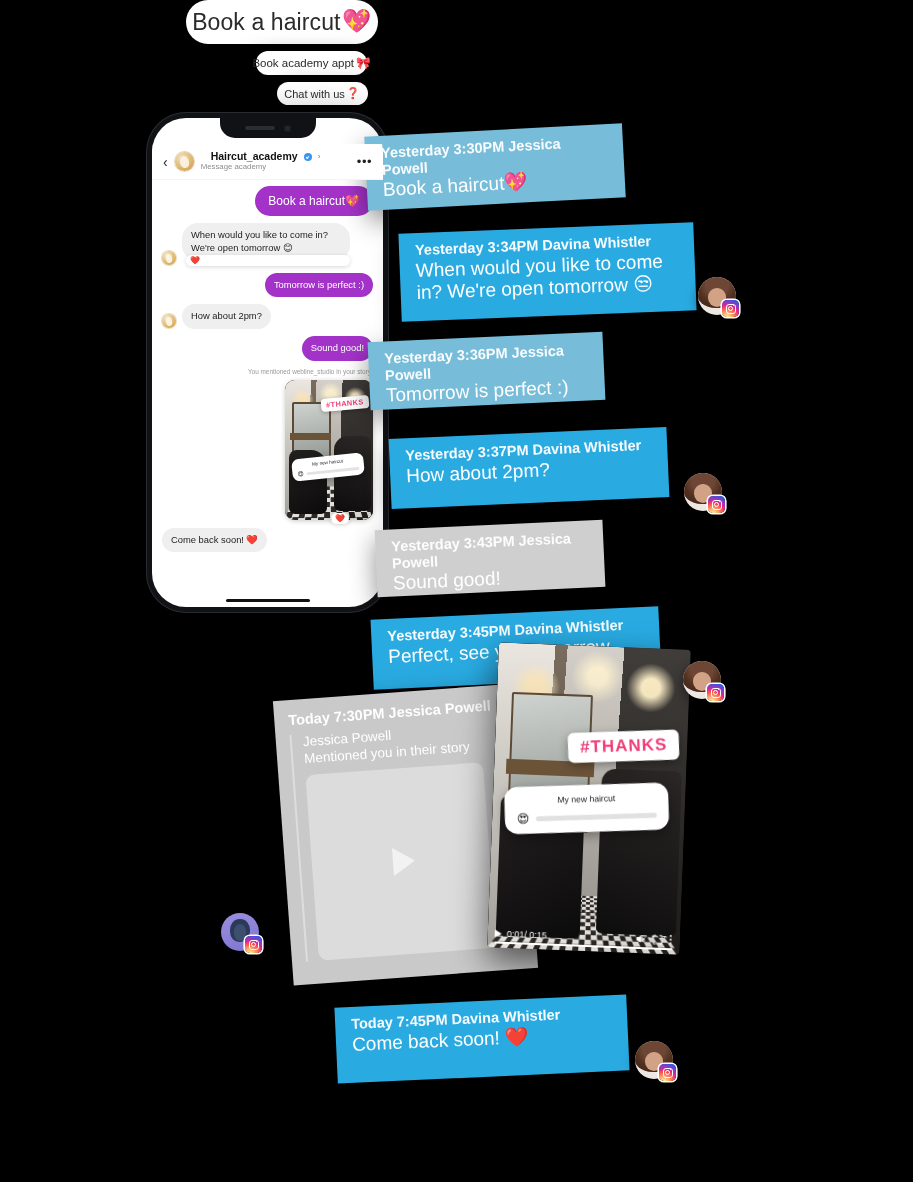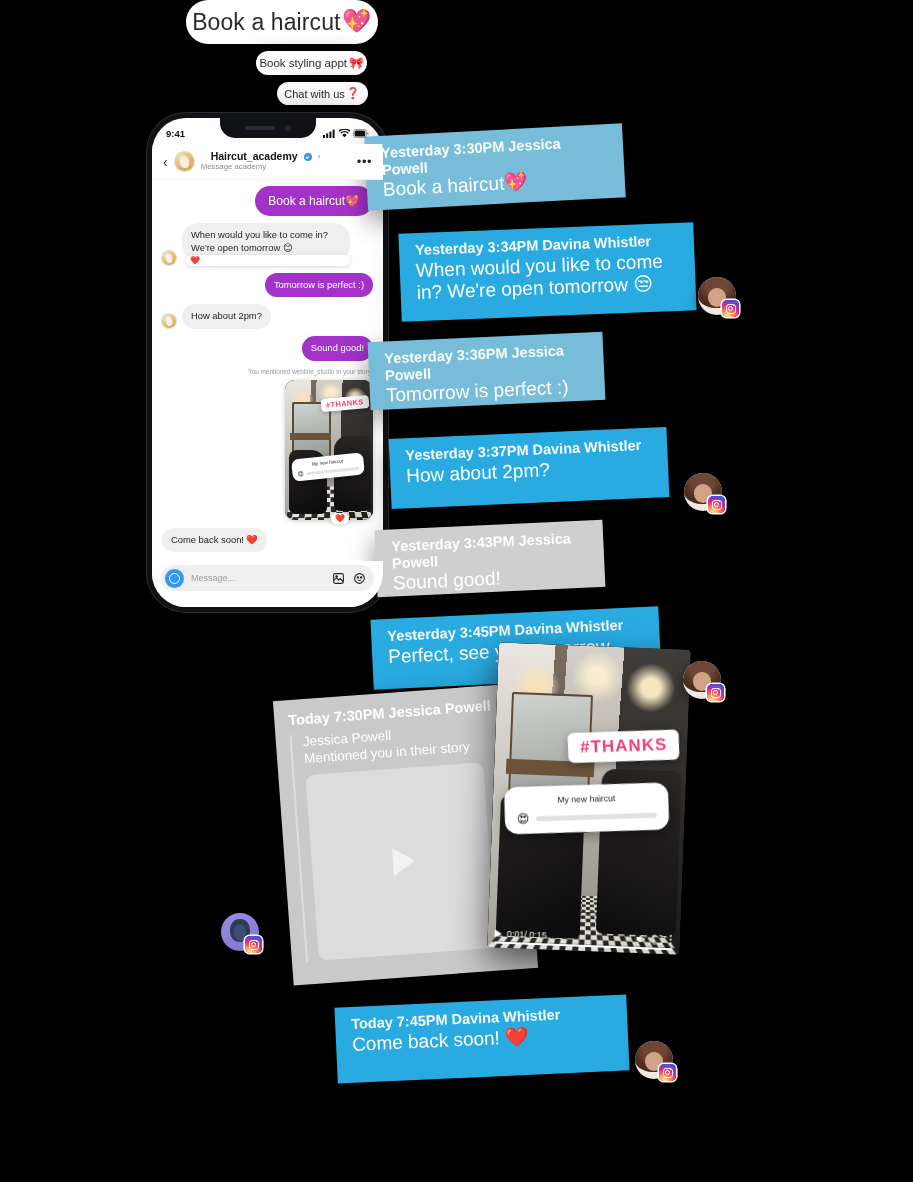--- a/index.html
+++ b/index.html
@@ -265,57 +265,36 @@
 </head>
 <body>
 
 <div class="stage">
 
   <div class="pill" id="pill-1">
     <span>Book a haircut</span>
     <span class="emj">💖</span>
   </div>
   <div class="pill" id="pill-2">
-    <span>Book styling appt</span>
+    <span>Book academy appt</span>
     <span class="emj">🎀</span>
   </div>
   <div class="pill" id="pill-3">
     <span>Chat with us </span>
     <span class="emj">❓</span>
   </div>
 
   <div class="phone">
     <div class="phone-screen">
 
       <div class="notch">
         <span class="spk"></span>
         <span class="cam"></span>
       </div>
 
-      <div class="statusbar">
-        <span>9:41</span>
-        <span class="sb-right">
-          <svg width="13" height="9" viewBox="0 0 13 9">
-            <rect x="0" y="6" width="2" height="3" fill="#111"></rect>
-              <rect x="3.2" y="4.4" width="2" height="4.6" fill="#111"></rect>
-            <rect x="6.4" y="2.6" width="2" height="6.4" fill="#111"></rect>
-              <rect x="9.6" y="0.6" width="2" height="8.4" fill="#111"></rect>
-          </svg>
-          <svg width="11" height="9" viewBox="0 0 11 9">
-            <path d="M5.5 8.3 L3.3 5.9 a3 3 0 0 1 4.4 0 Z" fill="#111"></path>
-            <path d="M1.6 4.2 a5.6 5.6 0 0 1 7.8 0" stroke="#111" stroke-width="1.3" fill="none"></path>
-            <path d="M0 2.2 a8.2 8.2 0 0 1 11 0" stroke="#111" stroke-width="1.3" fill="none"></path>
-          </svg>
-          <svg width="16" height="9" viewBox="0 0 16 9">
-            <rect x="0.4" y="0.4" width="13" height="8.2" rx="2.4" fill="none" stroke="#111" stroke-width="0.9" opacity=".45"></rect>
-            <rect x="1.6" y="1.6" width="10.6" height="5.8" rx="1.5" fill="#111"></rect>
-            <rect x="14.2" y="3.2" width="1.4" height="2.6" rx="0.7" fill="#111" opacity=".45"></rect>
-          </svg>
-        </span>
-      </div>
 
       <div class="chat-header">
         <span class="hdr-back">‹</span>
         <span class="hdr-av"></span>
         <span class="hdr-txt">
           <span class="hdr-name">
             <span>Haircut_academy</span>
             <span class="verified"></span>
             <span class="chev">›</span>
           </span>
@@ -378,39 +357,20 @@
         <div class="story-wrap">
           <span class="react story-like">❤️</span>
         </div>
 
         <div class="row" style="margin-top:4px;">
 
           <div class="bub">Come back soon! ❤️</div>
         </div>
       </div>
 
-      <div class="composer">
-        <div class="composer-bar">
-          <span class="cam-btn">
-              <span class="ring"></span>
-            </span>
-          <span class="ph">Message...</span>
-          <svg class="cicon" viewBox="0 0 24 24" fill="none" stroke="#262626" stroke-width="2">
-            <rect x="3" y="3" width="18" height="18" rx="3"></rect>
-              <path d="M3 16l5-5 4 4 3-3 6 6"></path>
-              <circle cx="8.5" cy="8.5" r="1.4" fill="#262626"></circle>
-          </svg>
-          <svg class="cicon" viewBox="0 0 24 24" fill="none" stroke="#262626" stroke-width="2">
-            <path d="M21 12a9 9 0 1 0-9 9c3 0 9-6 9-9z"></path>
-              <circle cx="9" cy="10" r="1.2" fill="#262626"></circle>
-              <circle cx="15" cy="10" r="1.2" fill="#262626"></circle>
-              <path d="M9 14.5c1.8 1.4 4.2 1.4 6 0"></path>
-          </svg>
-        </div>
-      </div>
       <div class="home-ind"></div>
     </div>
   </div>
 
   <div class="card c-light" id="card-1">
     <div class="meta">Yesterday 3:30PM Jessica Powell</div>
     <div class="body"><span>Book a haircut</span><span>💖</span></div>
   </div>
 
   <div class="card c-blue" id="card-2">

